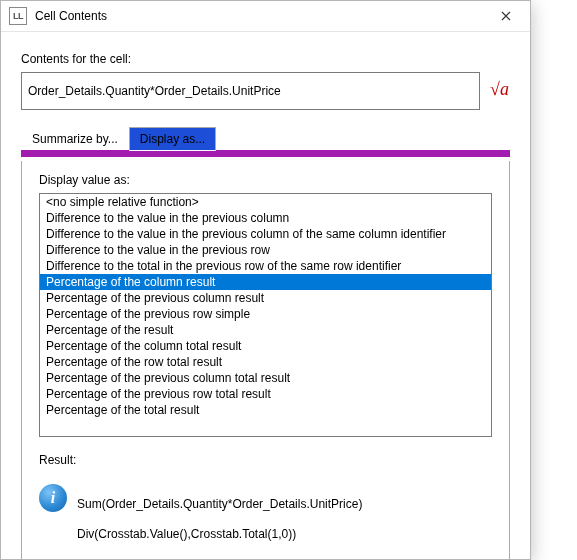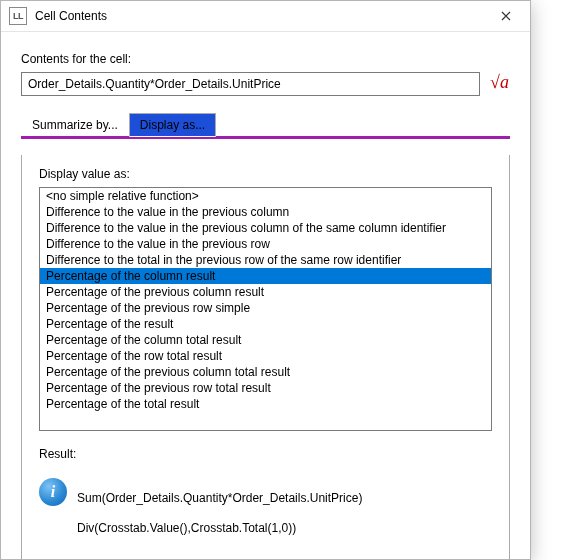--- a/index.html
+++ b/index.html
@@ -60,39 +60,39 @@
     display: flex;
     align-items: center;
     gap: 10px;
     margin-bottom: 16px;
   }
   .expr-input {
     flex: 1;
     height: 24px;
     border: 1px solid #7a7a7a;
     background: #fff;
-    padding: 4px 6px;
+    padding: 18px 6px;
     font-family: inherit;
     font-size: 12px;
     outline: none;
   }
   .sqrt-icon {
     font-family: "Cambria Math", Georgia, serif;
     font-size: 18px;
     color: #c00000;
     font-style: italic;
     padding: 0 2px 3px 0;
     cursor: default;
     width: 20px;
     text-align: center;
   }
   .tabs {
     display: flex;
-    border-bottom: 3px solid #a21caf;
-    margin-bottom: 16px;
+    border-bottom: 7px solid #a21caf;
+    margin-bottom: 4px;
   }
   .tab {
     padding: 4px 10px 4px 10px;
     border: 1px solid transparent;
     border-bottom: none;
     position: relative;
     top: 1px;
     cursor: default;
   }
   .tab.active {
@@ -117,21 +117,21 @@
     margin-top: 0;
   }
   .listitem {
     padding: 0 6px;
     line-height: 16px;
     white-space: nowrap;
     cursor: default;
   }
   .listitem.selected {
     background: #0078d7;
-    color: #000000;
+    color: #ffffff;
   }
   .result-section {
     margin-top: 10px;
   }
   .result-row {
     display: flex;
     align-items: flex-start;
     gap: 10px;
     margin-top: 4px;
   }

